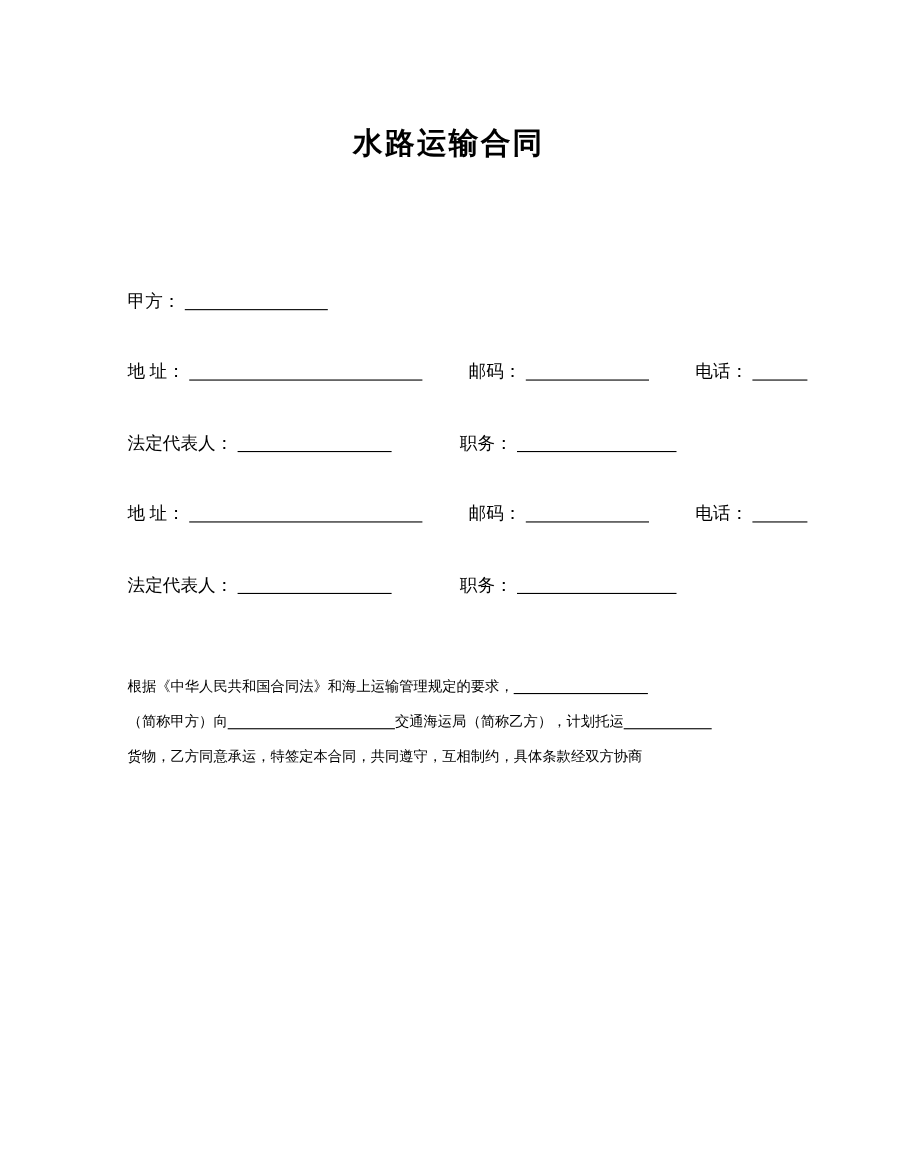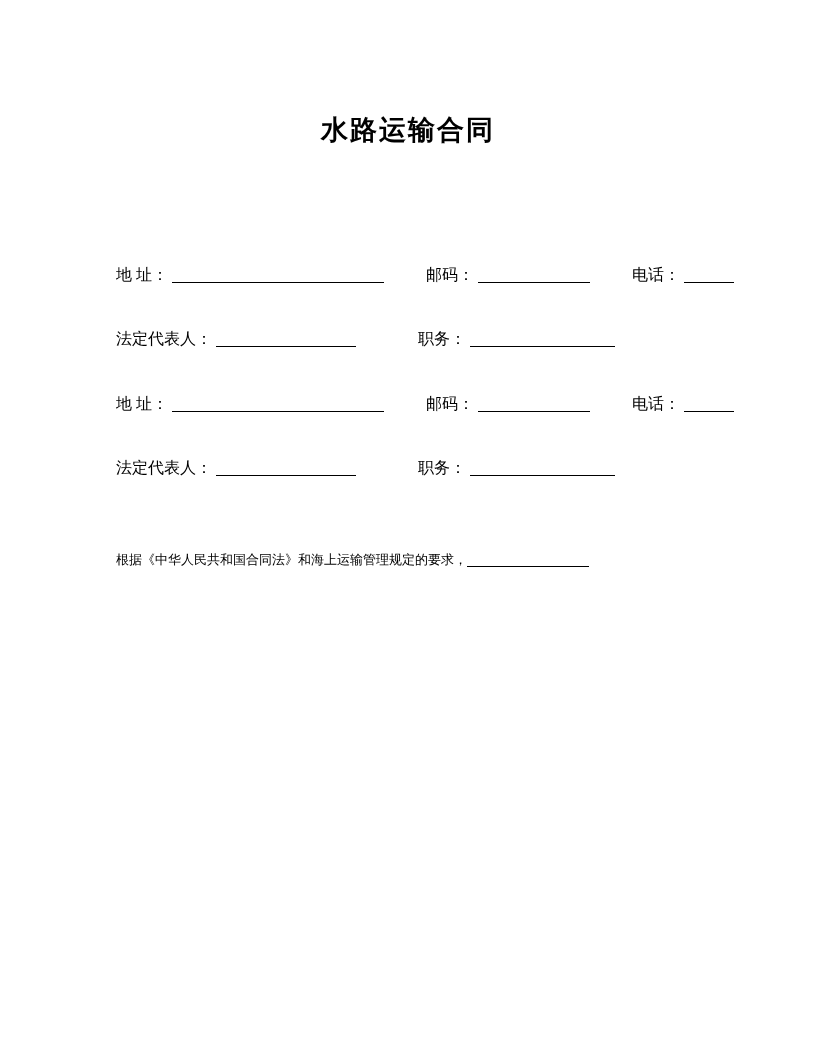--- a/index.html
+++ b/index.html
@@ -85,20 +85,24 @@
 </style>
 </head>
 <body>
 
 <div class="page">
 
   <h1 class="doc-title">水路运输合同</h1>
 
   <div class="body-block">
 
+    <div class="field-row">
+      <span class="lbl">甲方：</span>
+      <span class="blank b-130"></span>
+    </div>
 
     <div class="field-row">
       <span class="lbl">地  址：</span>
       <span class="blank b-210"></span>
       <span class="gap-md"></span>
       <span class="lbl">邮码：</span>
       <span class="blank b-110"></span>
       <span class="gap-md"></span>
       <span class="lbl">电话：</span>
       <span class="blank b-50"></span>
@@ -129,15 +133,17 @@
       <span class="blank b-140"></span>
       <span class="gap-lg"></span>
       <span class="lbl">职务：</span>
       <span class="blank b-145"></span>
     </div>
 
   </div>
 
   <div class="para-block">
     <p class="indent2"><span>根据《中华人民共和国合同法》和海上运输管理规定的要求，</span><span class="inline-blank ib-120"></span></p>
+    <p><span>（简称甲方）向</span><span class="inline-blank ib-150"></span><span>交通海运局（简称乙方），计划托运</span><span class="inline-blank ib-80"></span></p>
+    <p>货物，乙方同意承运，特签定本合同，共同遵守，互相制约，具体条款经双方协商</p>
   </div>
 
 </div>
 
 </body></html>

